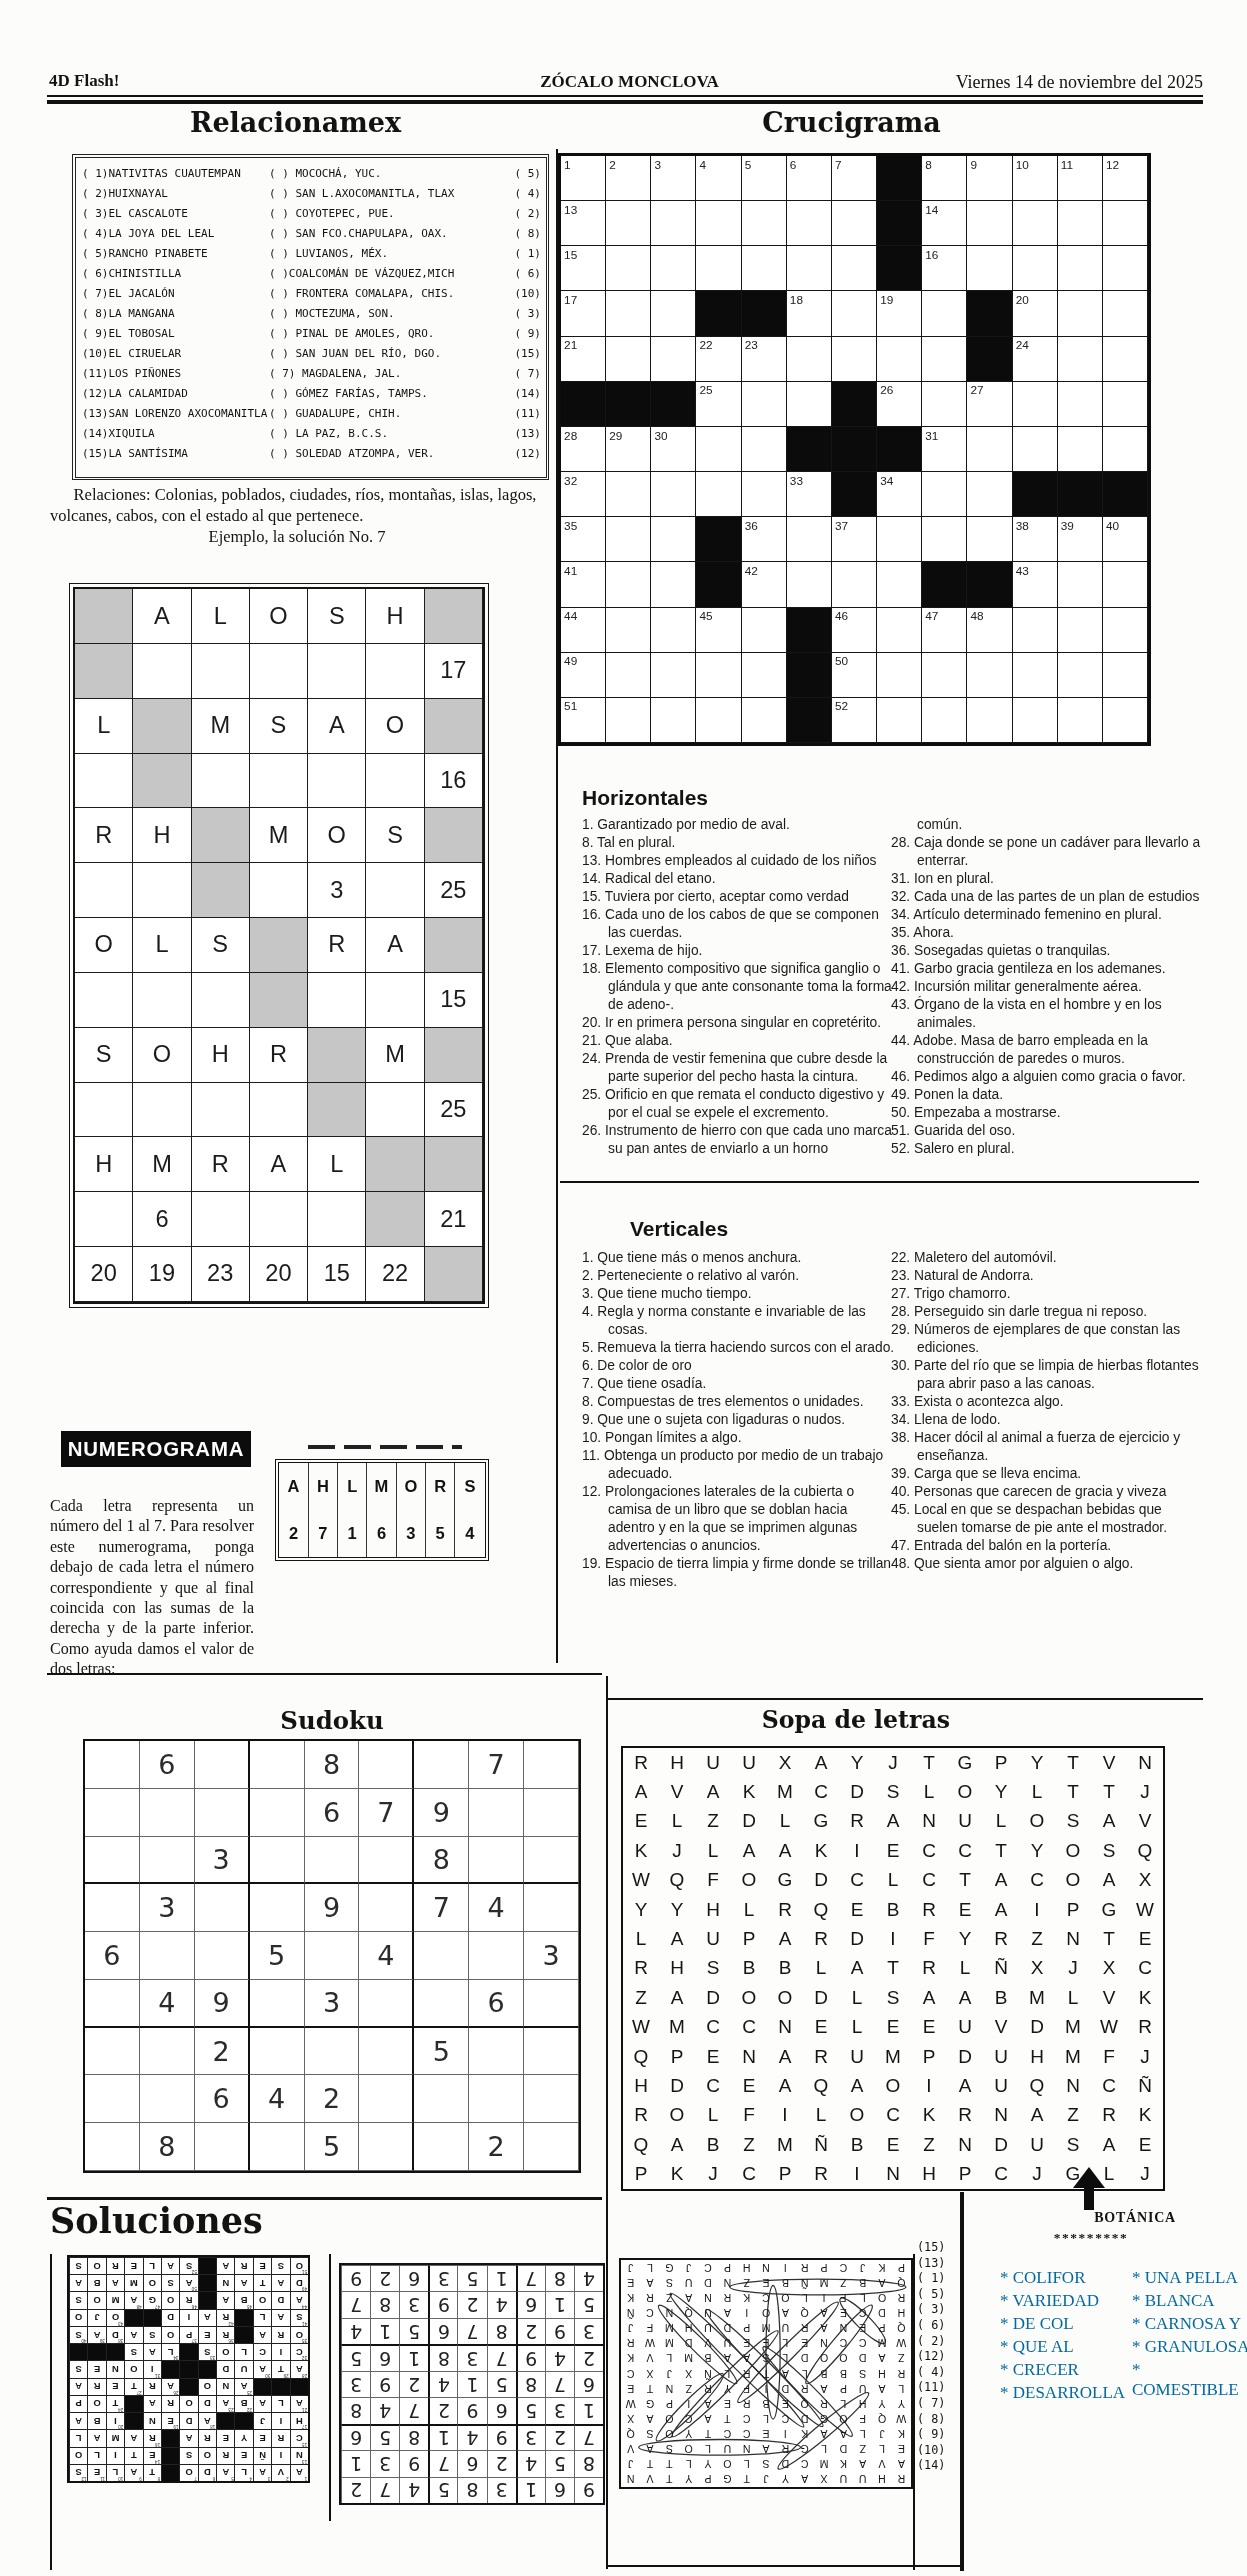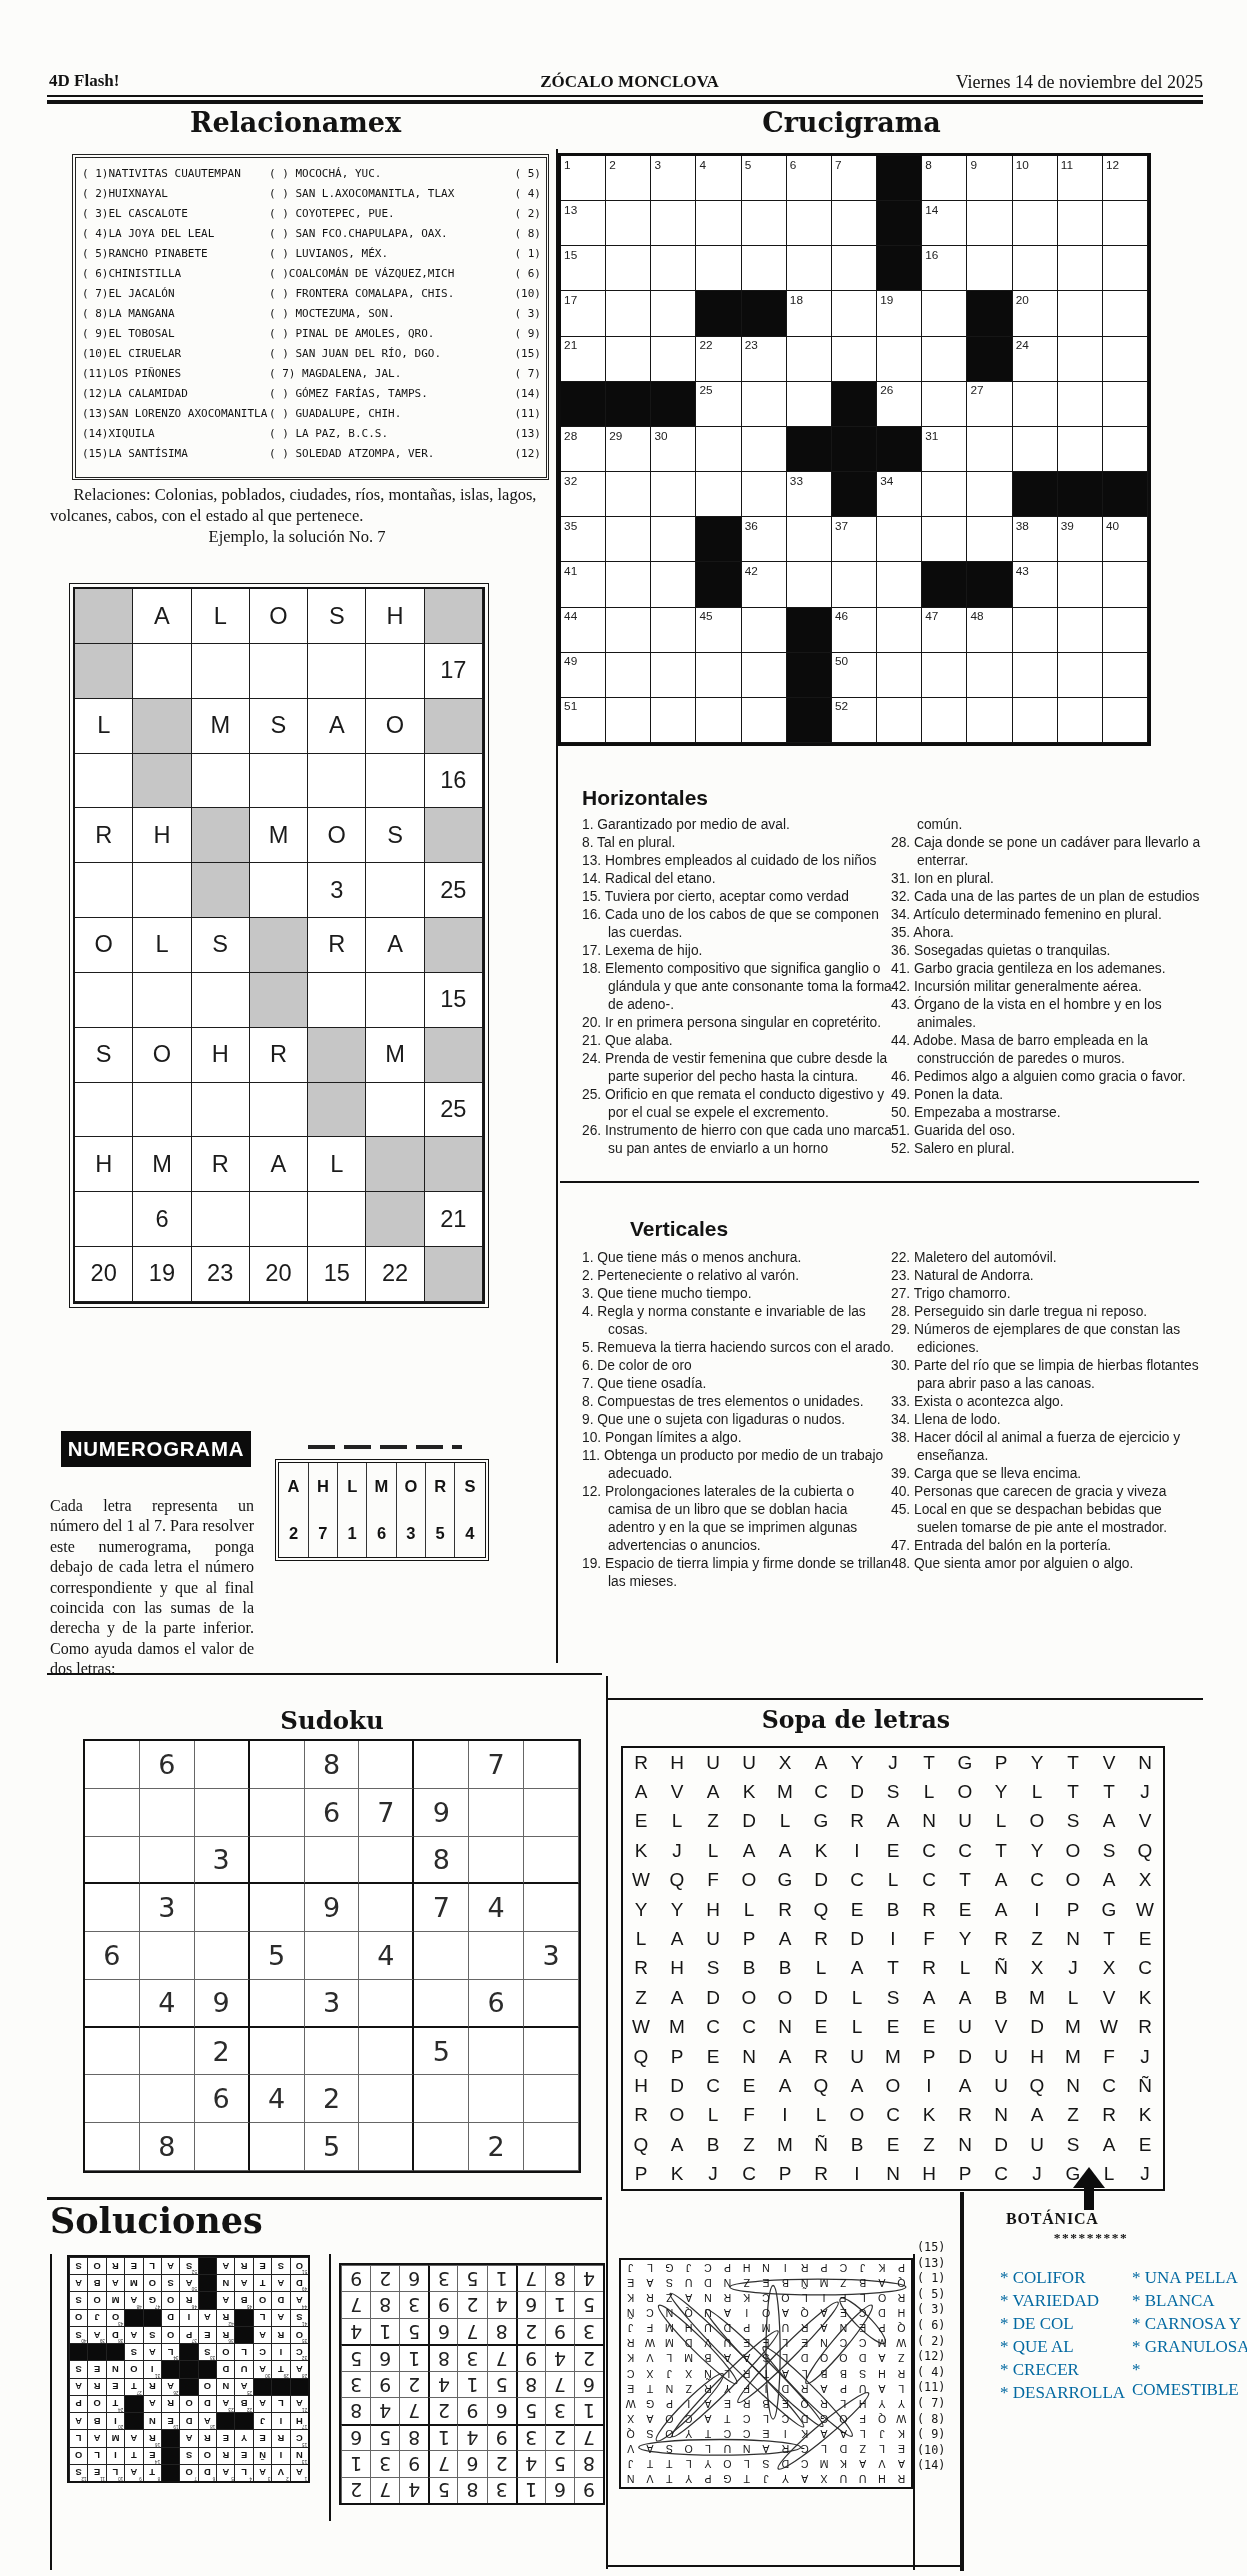--- a/index.html
+++ b/index.html
@@ -94,22 +94,22 @@
             grid-template-columns:repeat(15,1fr);grid-auto-rows:1fr;background:#fff;transform:rotate(180deg);}
   #sopa-sol .wc{font-size:10.6px;}
   #sopa-loops{left:619px;top:2258px;width:294px;height:231px;pointer-events:none;}
 
   #rel-sol{left:917px;top:2240px;font-family:var(--mono);font-size:11.8px;line-height:15.6px;white-space:pre;}
 
   
   #bot-arrow-tri{left:1073px;top:2167px;width:0;height:0;border-left:16.5px solid transparent;
                  border-right:16.5px solid transparent;border-bottom:21px solid #0d0d0d;}
   #bot-arrow-stem{left:1084px;top:2188px;width:10.2px;height:22px;background:#0d0d0d;}
-  #bot-title{left:1006px;top:2210px;width:170px;text-align:left;font-family:var(--serif);
-             font-weight:bold;font-size:16px;letter-spacing:0.8px;}
+  #bot-title{left:1006px;top:2210px;width:170px;text-align:right;font-family:var(--serif);
+             font-weight:bold;font-size:14px;letter-spacing:0.8px;}
   #bot-stars{left:1006px;top:2230px;width:170px;text-align:center;font-size:13.4px;letter-spacing:1.6px;font-weight:bold;}
   .botcol{font-family:var(--serif);font-size:17px;color:#0369a1;}
   .botcol div{height:23px;}
 </style>
 </head>
 <body>
 
 <div id="page">
 
   <div class="abs hdr" style="left:49px;top:71px;">4D Flash!</div>

